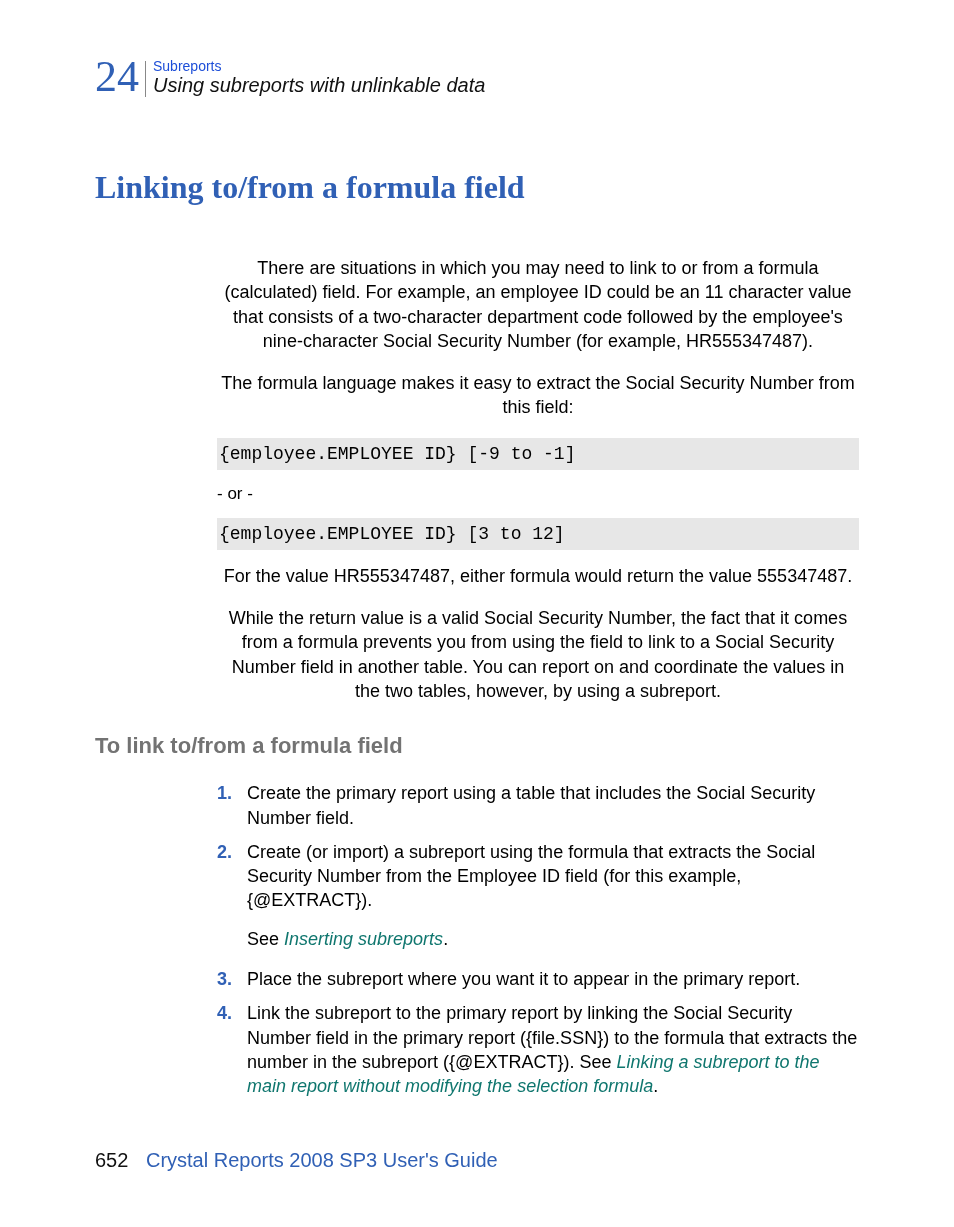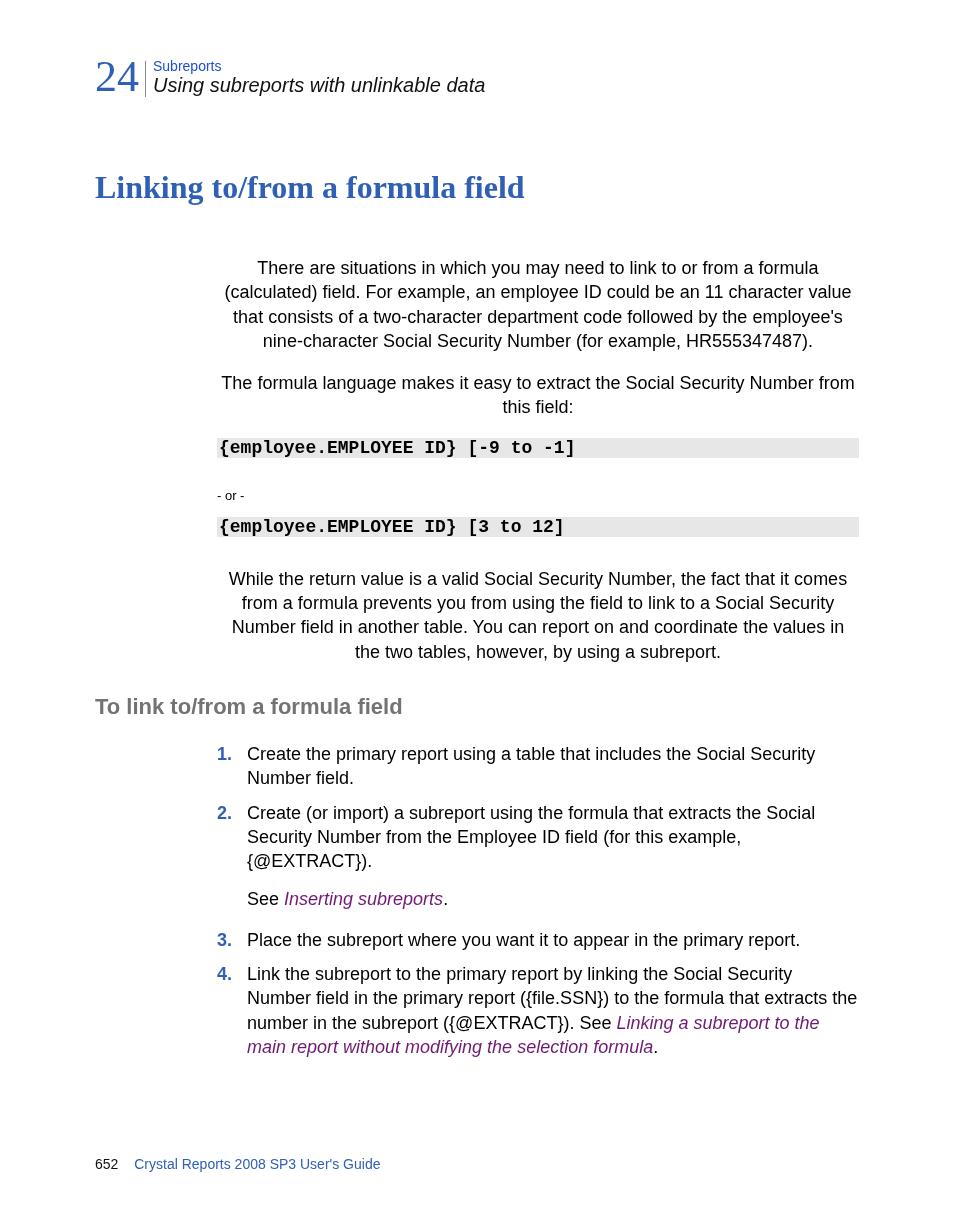--- a/index.html
+++ b/index.html
@@ -58,27 +58,26 @@
     font-size: 18px;
     line-height: 1.35;
     margin-bottom: 18px;
     text-align: center;
   }
 
   .code-block {
     font-family: 'Courier New', monospace;
     font-size: 18px;
     background: #e7e7e7;
-    padding: 0 2px;
-    margin-bottom: 30px;
+    padding: 6px 2px;
+    margin-bottom: 14px;
     white-space: pre;
-    font-weight: bold;
   }
   .or-sep {
-    font-size: 13px;
+    font-size: 17px;
     margin-bottom: 14px;
   }
 
   .h3-blue {
     font-family: Arial, sans-serif;
     font-size: 22px;
     font-weight: bold;
     color: #737373;
     margin: 30px 0 22px 0;
   }
@@ -97,29 +96,29 @@
   ol.steps li .num {
     color: #3060b5;
     font-weight: bold;
     min-width: 30px;
     flex-shrink: 0;
   }
   ol.steps li .step-body { flex: 1; }
   .see-line { margin-top: 14px; margin-bottom: 6px; }
 
   .link {
-    color: #701a75;
+    color: #0f766e;
     font-style: italic;
   }
 
   .footer {
     position: absolute;
     bottom: 55px;
     left: 95px;
-    font-size: 14px;
+    font-size: 20px;
     text-align: center;
   }
   .footer .pg { color: #111; margin-right: 12px; }
   .footer .booktitle { color: #3060b5; }
 </style>
 </head>
 <body>
 
 <div class="header-row">
   <div class="chapter-num">24</div>
@@ -133,20 +132,21 @@
 <h1 class="main-title">Linking to/from a formula field</h1>
 
 <div class="content">
   <p class="para">There are situations in which you may need to link to or from a formula (calculated) field. For example, an employee ID could be an 11 character value that consists of a two-character department code followed by the employee's nine-character Social Security Number (for example, HR555347487).</p>
   <p class="para">The formula language makes it easy to extract the Social Security Number from this field:</p>
 
   <div class="code-block">{employee.EMPLOYEE ID} [-9 to -1]</div>
   <div class="or-sep">- or -</div>
   <div class="code-block">{employee.EMPLOYEE ID} [3 to 12]</div>
 
+  <p class="para">For the value HR555347487, either formula would return the value 555347487.</p>
   <p class="para">While the return value is a valid Social Security Number, the fact that it comes from a formula prevents you from using the field to link to a Social Security Number field in another table. You can report on and coordinate the values in the two tables, however, by using a subreport.</p>
 </div>
 
 <h3 class="h3-blue">To link to/from a formula field</h3>
 
 <div class="content">
   <ol class="steps">
     <li>
       <span class="num">1.</span>
       <span class="step-body">Create the primary report using a table that includes the Social Security Number field.</span>

